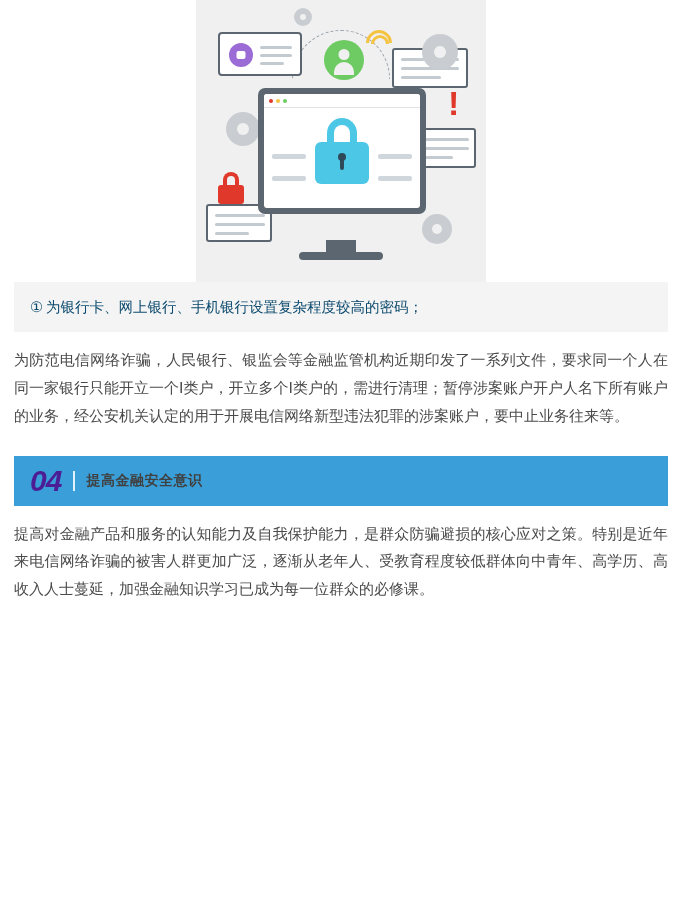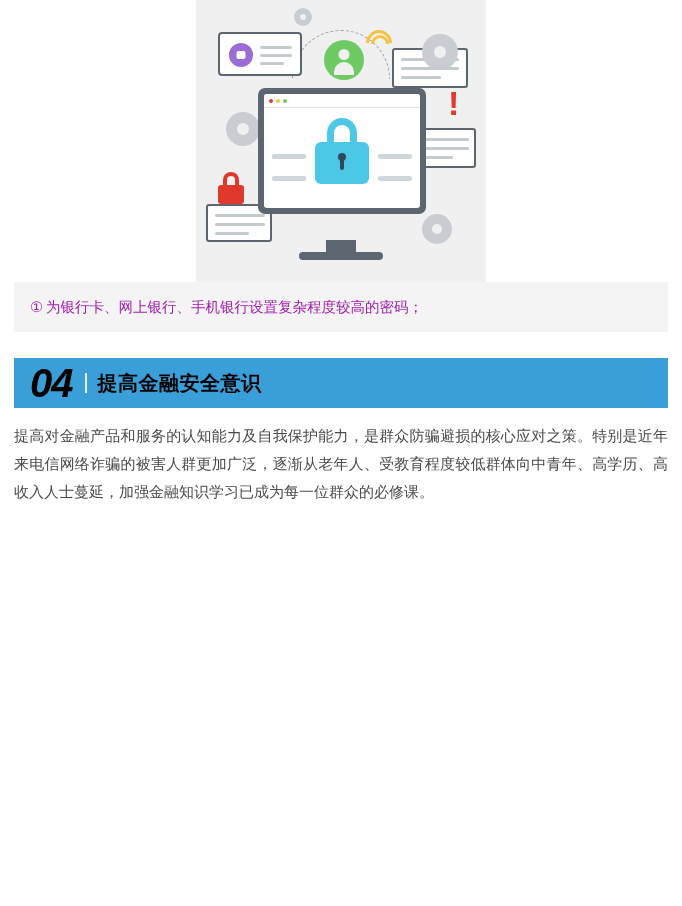--- a/index.html
+++ b/index.html
@@ -285,21 +285,21 @@
   
   .tipbox {
     background: #f4f4f4;
     padding: 14px 16px 14px 16px;
     box-sizing: border-box;
   }
   .tipbox p {
     margin: 0 0 9px 0;
     font-size: 14.5px;
     line-height: 1.55;
-    color: #a21caf;
+    color: #0c4a6e;
   }
   .tipbox p:last-child { margin-bottom: 0; }
   .num { margin-right: 3px; }
 
   
   .body-p {
     font-size: 15px;
     line-height: 1.85;
     color: #4a4a4a;
     margin: 14px 0 0 0;
@@ -311,36 +311,36 @@
   .banner {
     margin-top: 26px;
     background: #3a9fd8;
     height: 50px;
     display: flex;
     align-items: center;
     padding-left: 16px;
     box-sizing: border-box;
   }
   .banner .bignum {
-    color: #000000;
-    font-size: 40px;
+    color: #4c1d95;
+    font-size: 30px;
     font-weight: bold;
     font-style: italic;
     letter-spacing: -1px;
   }
   .banner .sep {
     width: 2px;
     height: 20px;
     background: #ffffff;
     margin: 0 11px 0 12px;
     opacity: .85;
   }
   .banner .btext {
-    color: #000000;
-    font-size: 20px;
+    color: #404040;
+    font-size: 14px;
     font-weight: bold;
     letter-spacing: .5px;
   }
 </style>
 </head>
 <body>
 
 <div class="page">
 
   <div class="hero">
@@ -428,20 +428,21 @@
     </div>
   </div>
 
 
   <div class="tipbox">
     <p>
       <span class="num">①</span><span>为银行卡、网上银行、手机银行设置复杂程度较高的密码；</span>
     </p>
   </div>
 
+  <p class="body-p">为防范电信网络诈骗，人民银行、银监会等金融监管机构近期印发了一系列文件，要求同一个人在同一家银行只能开立一个Ⅰ类户，开立多个Ⅰ类户的，需进行清理；暂停涉案账户开户人名下所有账户的业务，经公安机关认定的用于开展电信网络新型违法犯罪的涉案账户，要中止业务往来等。</p>
 
   <div class="banner">
     <span class="bignum">04</span>
     <span class="sep"></span>
     <span class="btext">提高金融安全意识</span>
   </div>
 
   <p class="body-p">提高对金融产品和服务的认知能力及自我保护能力，是群众防骗避损的核心应对之策。特别是近年来电信网络诈骗的被害人群更加广泛，逐渐从老年人、受教育程度较低群体向中青年、高学历、高收入人士蔓延，加强金融知识学习已成为每一位群众的必修课。</p>
 
 </div>

